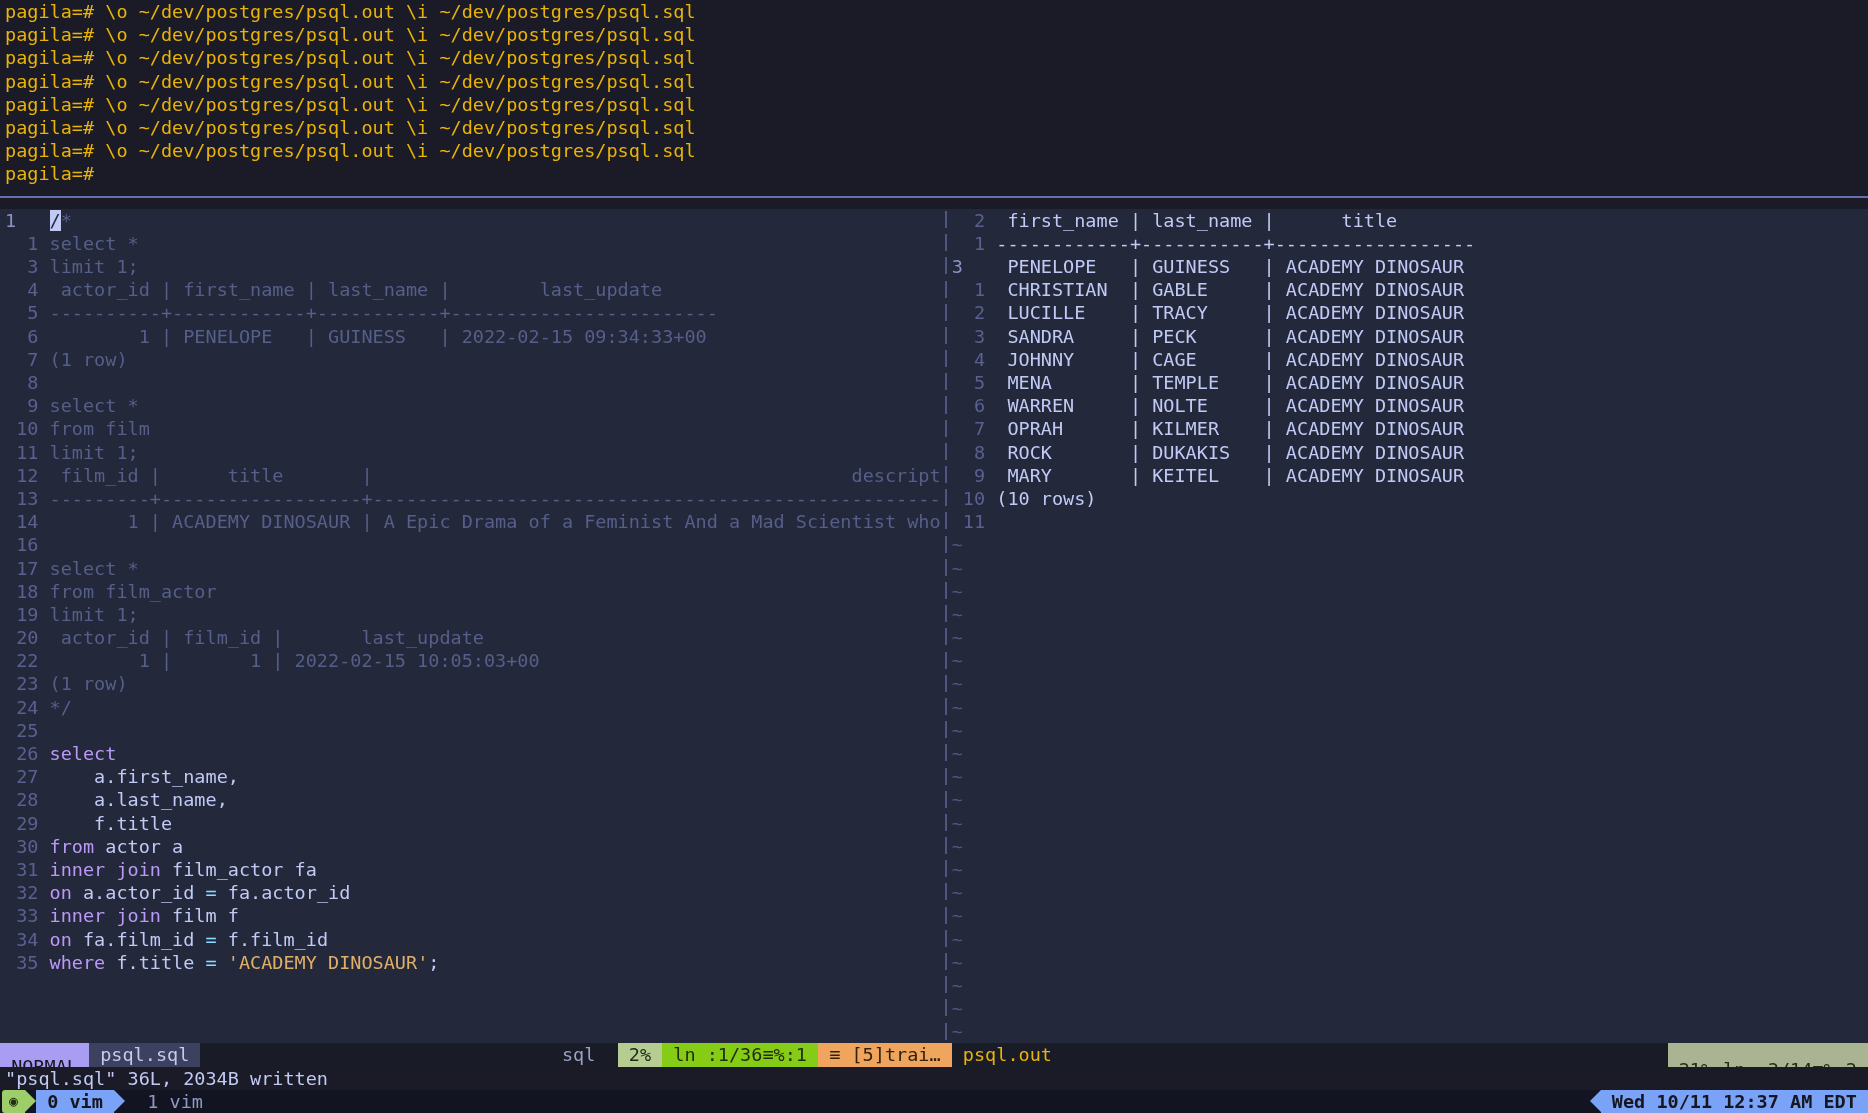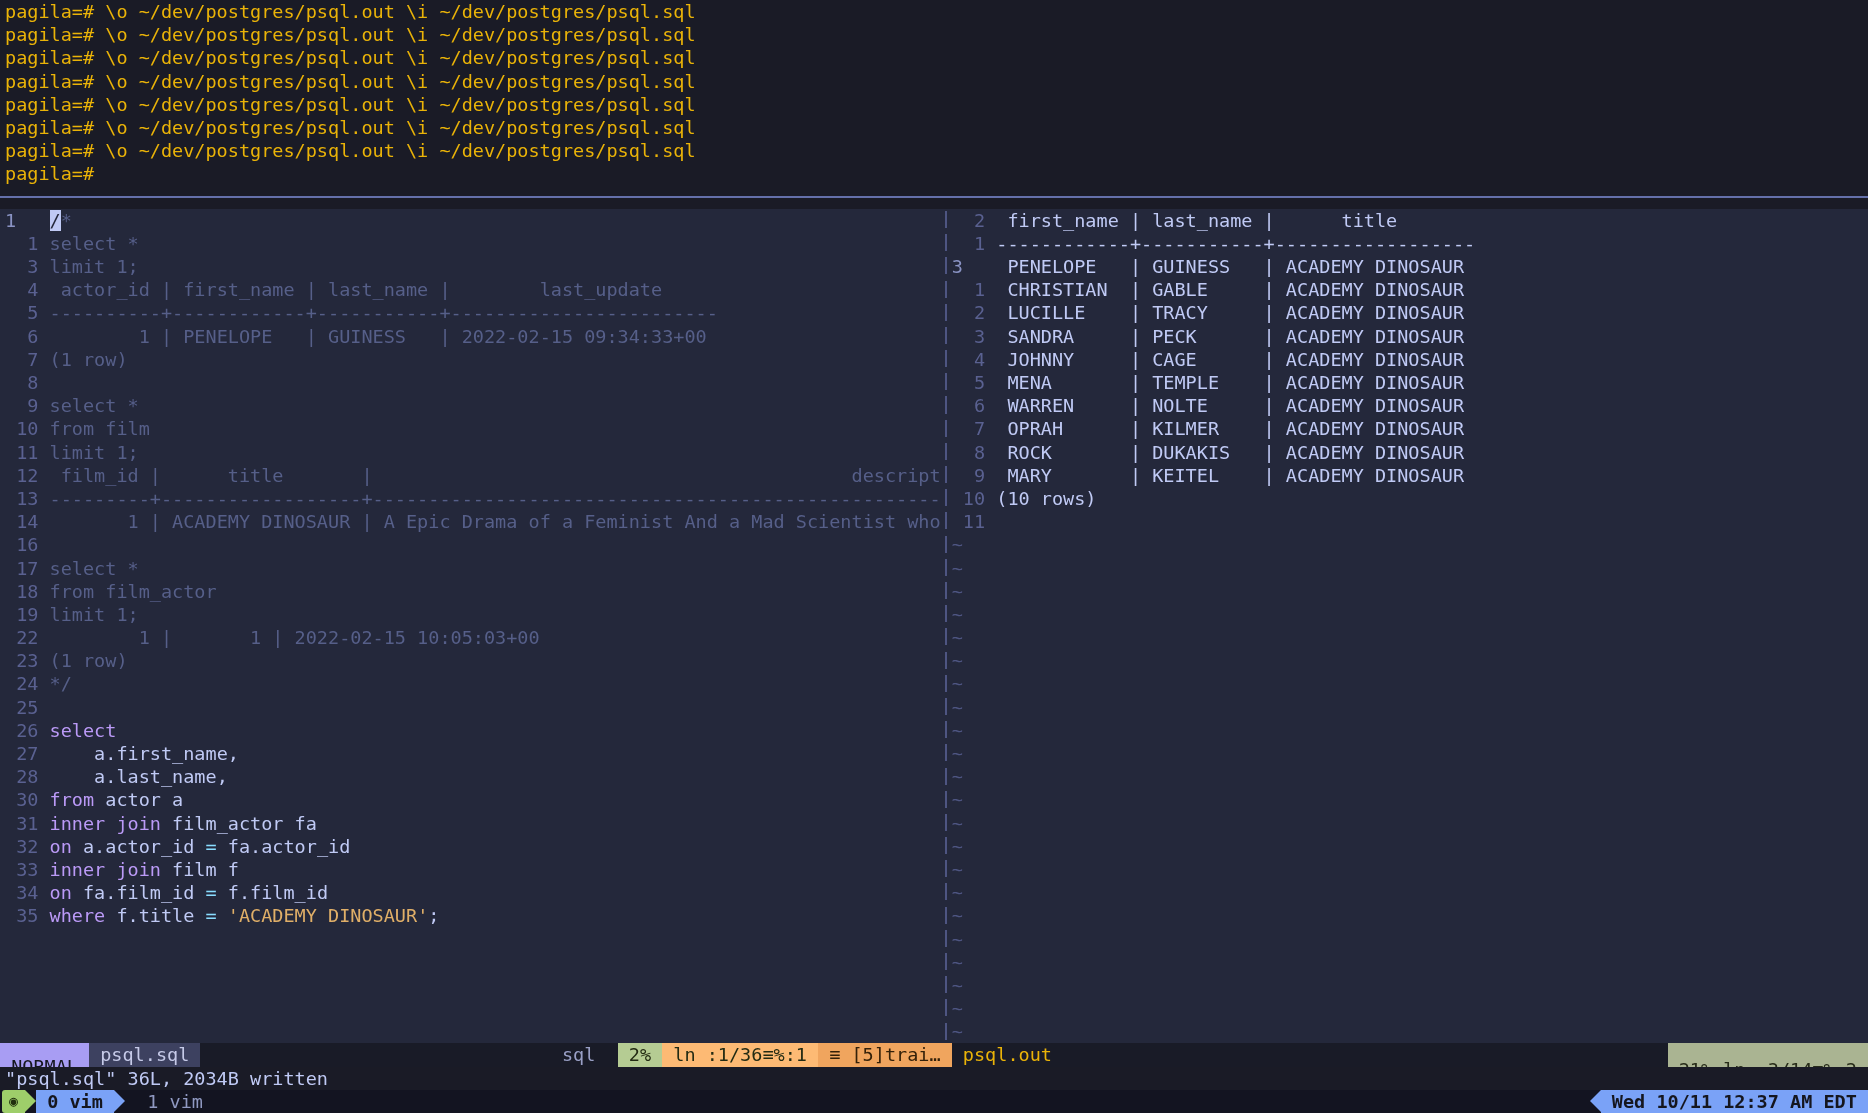--- a/index.html
+++ b/index.html
@@ -39,21 +39,21 @@
   
   .status{display:flex;height:var(--rh);background:#191b27;overflow:hidden}
   .status-left{flex:none;width:calc(85ch + 5px);display:flex;overflow:hidden}
   .status-right{flex:1;display:flex;overflow:hidden}
   .sp{flex:1}
   .seg{white-space:pre}
   .seg-mode{background:#a89df3;color:#15161e;font-weight:normal;padding:12px 1ch}
   .seg-file{background:#3d4160;color:#c6cae8;padding:0 1ch}
   .seg-ft{color:#9aa0c6;padding:0 2ch}
   .seg-prog{background:#b5cc93;color:#232b13;padding:0 1ch}
-  .seg-loc{background:#fdba74;color:#232b13;padding:0 1ch}
+  .seg-loc{background:#84cc16;color:#232b13;padding:0 1ch}
   .seg-trail{background:#f0a55e;color:#342109;padding:0 1ch}
   .seg-file2{color:#eab308;padding:0 1ch}
   .seg-loc2{background:#aab492;color:#272c19;padding:15px 1ch}
   
   .msg{height:var(--rh);padding-left:5px;white-space:pre;color:#c0caf5;background:#1a1b26}
   
   .tmux{display:flex;align-items:stretch;height:var(--rh);background:#131421}
   .tseg{white-space:pre;display:flex;align-items:center}
   .t-session{background:#9ece6a;color:#20300e;padding:0 7px;border-radius:3px 0 0 3px;margin-left:2px;font-size:15px}
   .arr{width:0;height:0;border-top:11.6px solid transparent;border-bottom:11.6px solid transparent;align-self:center}
@@ -97,27 +97,29 @@
         <div class="vrow"><span class="gutter">  9 </span><span class="seg-c">select *</span></div>
         <div class="vrow"><span class="gutter"> 10 </span><span class="seg-c">from film</span></div>
         <div class="vrow"><span class="gutter"> 11 </span><span class="seg-c">limit 1;</span></div>
         <div class="vrow"><span class="gutter"> 12 </span><span class="seg-c"> film_id |      title       |                                           description</span></div>
         <div class="vrow"><span class="gutter"> 13 </span><span class="seg-c">---------+------------------+-------------------------------------------------------</span></div>
         <div class="vrow"><span class="gutter"> 14 </span><span class="seg-c">       1 | ACADEMY DINOSAUR | A Epic Drama of a Feminist And a Mad Scientist who must Battle a Teacher in The Canadian Rockies</span></div>
         <div class="vrow"><span class="gutter"> 16 </span></div>
         <div class="vrow"><span class="gutter"> 17 </span><span class="seg-c">select *</span></div>
         <div class="vrow"><span class="gutter"> 18 </span><span class="seg-c">from film_actor</span></div>
         <div class="vrow"><span class="gutter"> 19 </span><span class="seg-c">limit 1;</span></div>
+        <div class="vrow"><span class="gutter"> 20 </span><span class="seg-c"> actor_id | film_id |       last_update</span></div>
         <div class="vrow"><span class="gutter"> 22 </span><span class="seg-c">        1 |       1 | 2022-02-15 10:05:03+00</span></div>
         <div class="vrow"><span class="gutter"> 23 </span><span class="seg-c">(1 row)</span></div>
         <div class="vrow"><span class="gutter"> 24 </span><span class="seg-c">*/</span></div>
         <div class="vrow"><span class="gutter"> 25 </span></div>
         <div class="vrow"><span class="gutter"> 26 </span><span class="seg-k">select</span></div>
         <div class="vrow"><span class="gutter"> 27 </span><span class="seg-p">    a.first_name,</span></div>
         <div class="vrow"><span class="gutter"> 28 </span><span class="seg-p">    a.last_name,</span></div>
+        <div class="vrow"><span class="gutter"> 29 </span><span class="seg-p">    f.title</span></div>
         <div class="vrow"><span class="gutter"> 30 </span><span class="seg-k">from</span><span class="seg-p"> actor a</span></div>
         <div class="vrow"><span class="gutter"> 31 </span><span class="seg-k">inner join</span><span class="seg-p"> film_actor fa</span></div>
         <div class="vrow"><span class="gutter"> 32 </span><span class="seg-k">on</span><span class="seg-p"> a.actor_id </span><span class="seg-o">=</span><span class="seg-p"> fa.actor_id</span></div>
         <div class="vrow"><span class="gutter"> 33 </span><span class="seg-k">inner join</span><span class="seg-p"> film f</span></div>
         <div class="vrow"><span class="gutter"> 34 </span><span class="seg-k">on</span><span class="seg-p"> fa.film_id </span><span class="seg-o">=</span><span class="seg-p"> f.film_id</span></div>
         <div class="vrow"><span class="gutter"> 35 </span><span class="seg-k">where</span><span class="seg-p"> f.title </span><span class="seg-o">=</span><span class="seg-p"> </span><span class="seg-s">'ACADEMY DINOSAUR'</span><span class="seg-p">;</span></div>
       </div>
     <div class="vsep"></div>
     <div class="pane pane-right">
         <div class="vrow"><span class="gutter">  2 </span><span class="seg-p"> first_name | last_name |      title</span></div>

